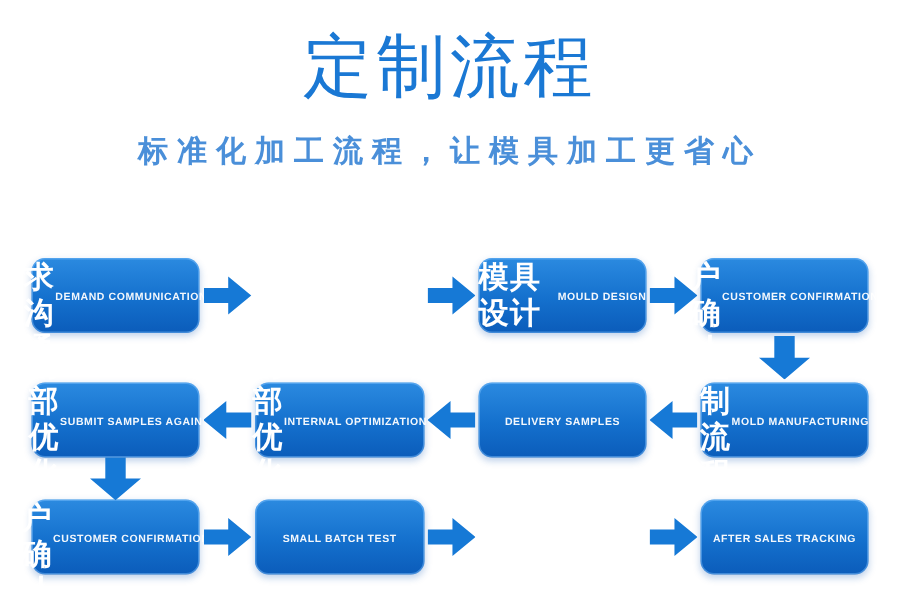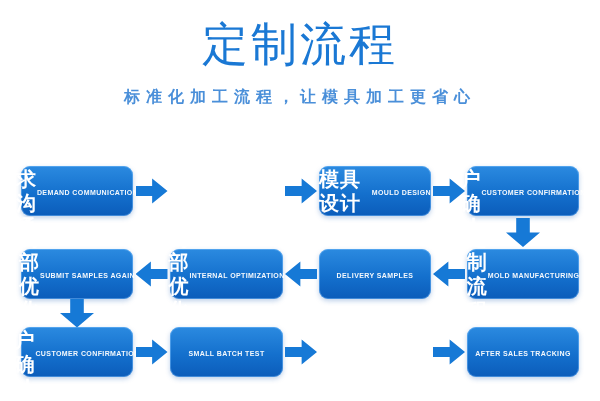--- a/index.html
+++ b/index.html
@@ -15,21 +15,21 @@
   html,body{width:600px;height:401px;overflow:hidden;background:#ffffff;
     font-family:"Liberation Sans","DejaVu Sans",sans-serif;}
   .canvas{width:600px;height:401px;background:#ffffff;position:relative;}
 
   header{text-align:center;padding-top:14px;}
   .page-title{
     font-size:46px;font-weight:normal;color:var(--title-color);
     letter-spacing:3px;line-height:60px;
   }
   .page-subtitle{
-    margin-top:13px;font-size:16px;font-weight:bold;color:var(--subtitle-color);
+    margin-top:13px;font-size:20px;font-weight:bold;color:var(--subtitle-color);
     letter-spacing:6px;
   }
 
   .flow{
     width:558px;margin:58px auto 0 auto;
     display:grid;
     grid-template-columns:112px 37px 113px 36px 112px 36px 112px;
     grid-template-rows:50px 33px 50px 28px 50px;
   }
   .r1{grid-row:1}.r2{grid-row:2}.r3{grid-row:3}.r4{grid-row:4}.r5{grid-row:5}

